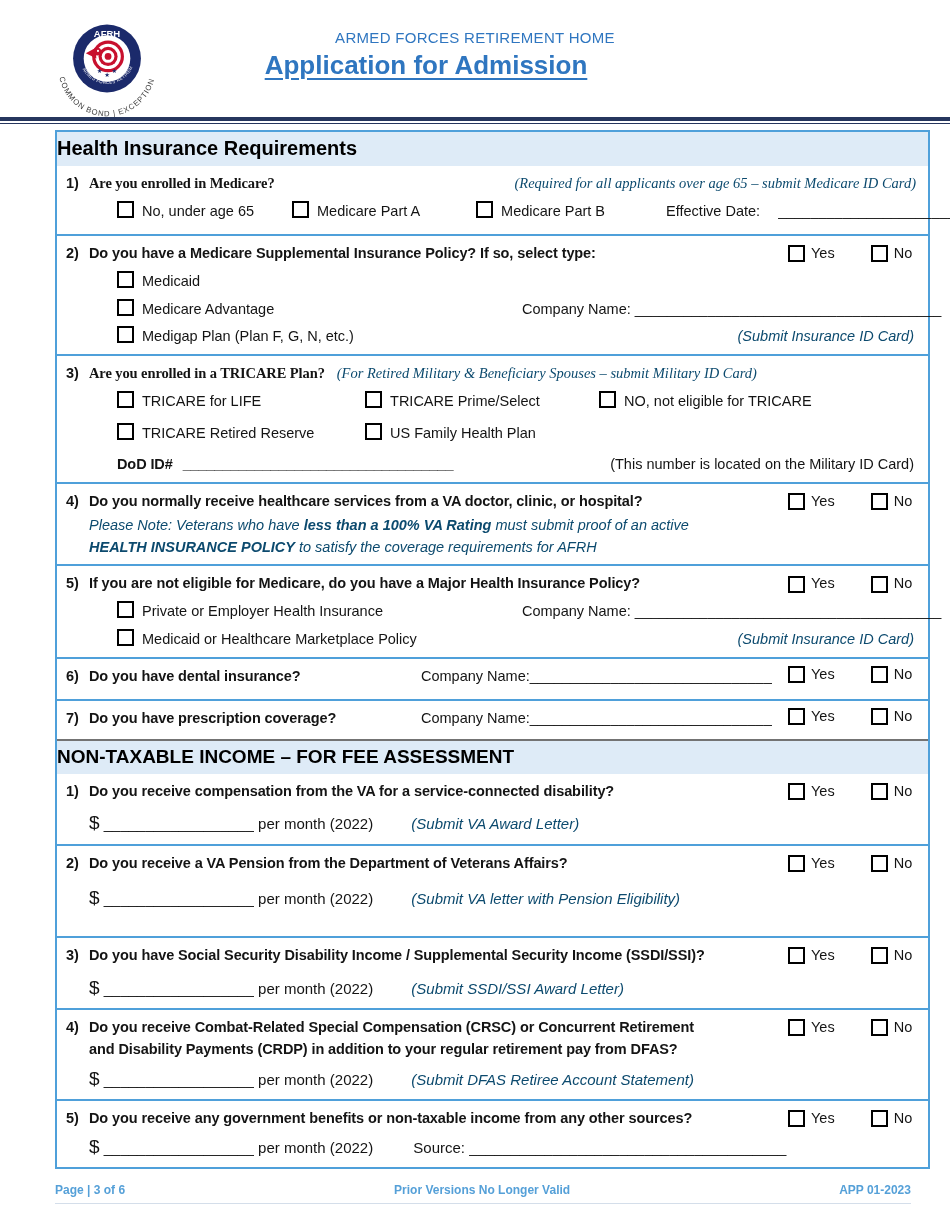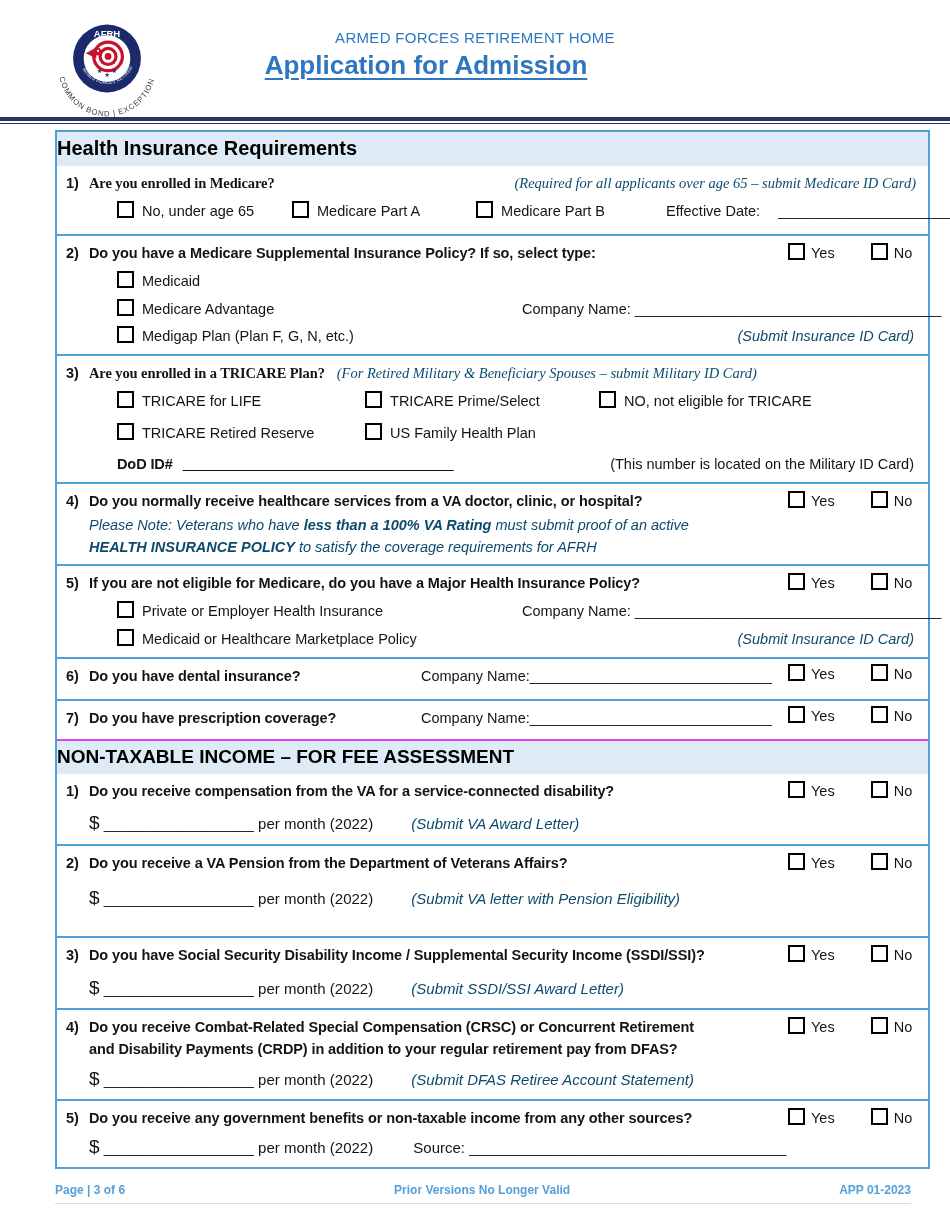--- a/index.html
+++ b/index.html
@@ -14,38 +14,38 @@
               color:#2F76C0;font-size:26px;font-weight:bold;
               text-decoration:underline;text-underline-offset:4px;text-decoration-thickness:2px;}
   .rule-thick{position:absolute;top:117px;left:0;width:950px;height:4px;background:#26365E;}
   .rule-thin{position:absolute;top:123px;left:0;width:950px;height:1px;background:#26365E;}
 
   
   .form-table{position:absolute;top:130px;left:55px;width:875px;box-sizing:border-box;
               border:2.5px solid #4FA0DA;background:#fff;}
   .section-bar{background:#DEEBF7;text-align:left;font-weight:bold;font-size:20px;color:#000;
                padding:5px 0 6px 0;}
-  .section-bar.mid{border-top:2px solid #d946ef;border-bottom:0;}
+  .section-bar.mid{border-top:2px solid #737373;border-bottom:0;}
   .section-bar.first{border-bottom:0;}
   .row{position:relative;border-top:2px solid #4FA0DA;padding:7px 12px 6px 32px;box-sizing:border-box;
        font-size:14.5px;line-height:1.5;}
   .row.no-top{border-top:none;}
 
   .qnum{position:absolute;left:9px;top:7px;font-weight:bold;}
   .q{font-weight:bold;letter-spacing:-.1px;}
   .qline{display:flex;align-items:baseline;font-family:Liberation Serif, serif;}
   .note-red{color:#0c4a6e;font-style:italic;}
   .note-blue{color:#2E74B5;font-style:italic;font-size:14px;}
   .push-right{margin-left:auto;}
   .gap-left{margin-left:12px;}
 
   .cb{display:inline-block;width:13px;height:13px;border:2px solid #000;background:#fff;
       margin-right:8px;vertical-align:-2px;flex:none;}
   .yn{position:absolute;left:731px;top:7px;display:flex;gap:36px;font-weight:normal;}
-  .yn .pair{display:flex;white-space:nowrap;}
+  .yn .pair{display:flex;align-items:center;white-space:nowrap;}
   .yn .cb{margin-right:6px;}
 
   .optline{margin-top:6px;position:relative;white-space:nowrap;padding-left:28px;}
   .opt{white-space:nowrap;}
   .w1{display:inline-block;width:171px;}
   .w2{display:inline-block;width:180px;}
   .w3{display:inline-block;width:186px;}
   .w4{display:inline-block;width:244px;}
   .w5{display:inline-block;width:230px;}
   .company-abs{position:absolute;left:433px;top:0;white-space:nowrap;}
@@ -159,21 +159,21 @@
         <span class="opt w4"><span class="cb"></span><span>TRICARE for LIFE</span></span>
         <span class="opt w5"><span class="cb"></span><span>TRICARE Prime/Select</span></span>
         <span class="opt"><span class="cb"></span><span>NO, not eligible for TRICARE</span></span>
       </div>
       <div class="optline" style="margin-top:10px;">
         <span class="opt w4"><span class="cb"></span><span>TRICARE Retired Reserve</span></span>
         <span class="opt"><span class="cb"></span><span>US Family Health Plan</span></span>
       </div>
       <div class="optline" style="margin-top:10px;">
         <span class="q">DoD ID#</span>
-        <span class="q" style="margin-left:6px;text-decoration:underline;">__________________________________</span>
+        <span class="q" style="margin-left:6px;">__________________________________</span>
         <span class="right-abs plainnote">(This number is located on the Military ID Card)</span>
       </div>
     </div>
 
     <div class="row" style="min-height:78px;">
       <span class="qnum">4)</span>
       <span class="q" style="display:inline-block;max-width:660px;">Do you normally receive healthcare services from a VA doctor, clinic, or hospital?</span>
       <div class="yn">
         <span class="pair">
             <span class="cb"></span>

